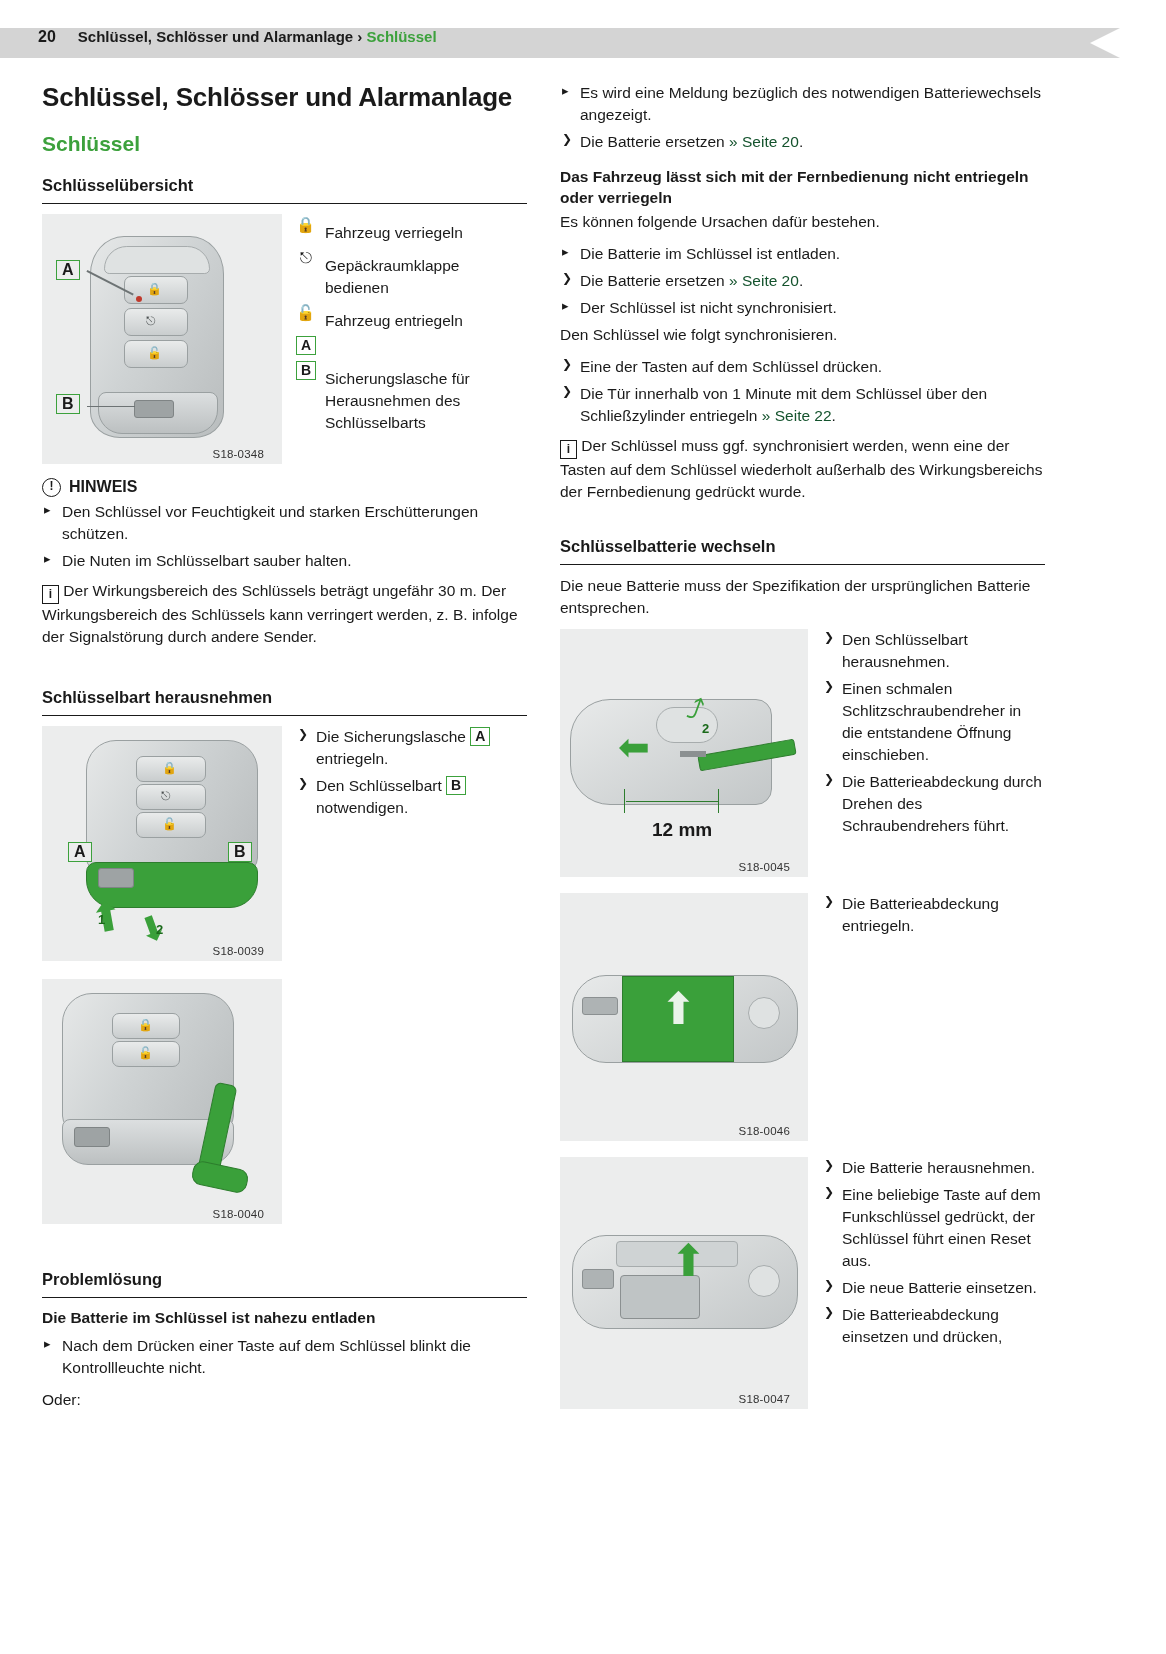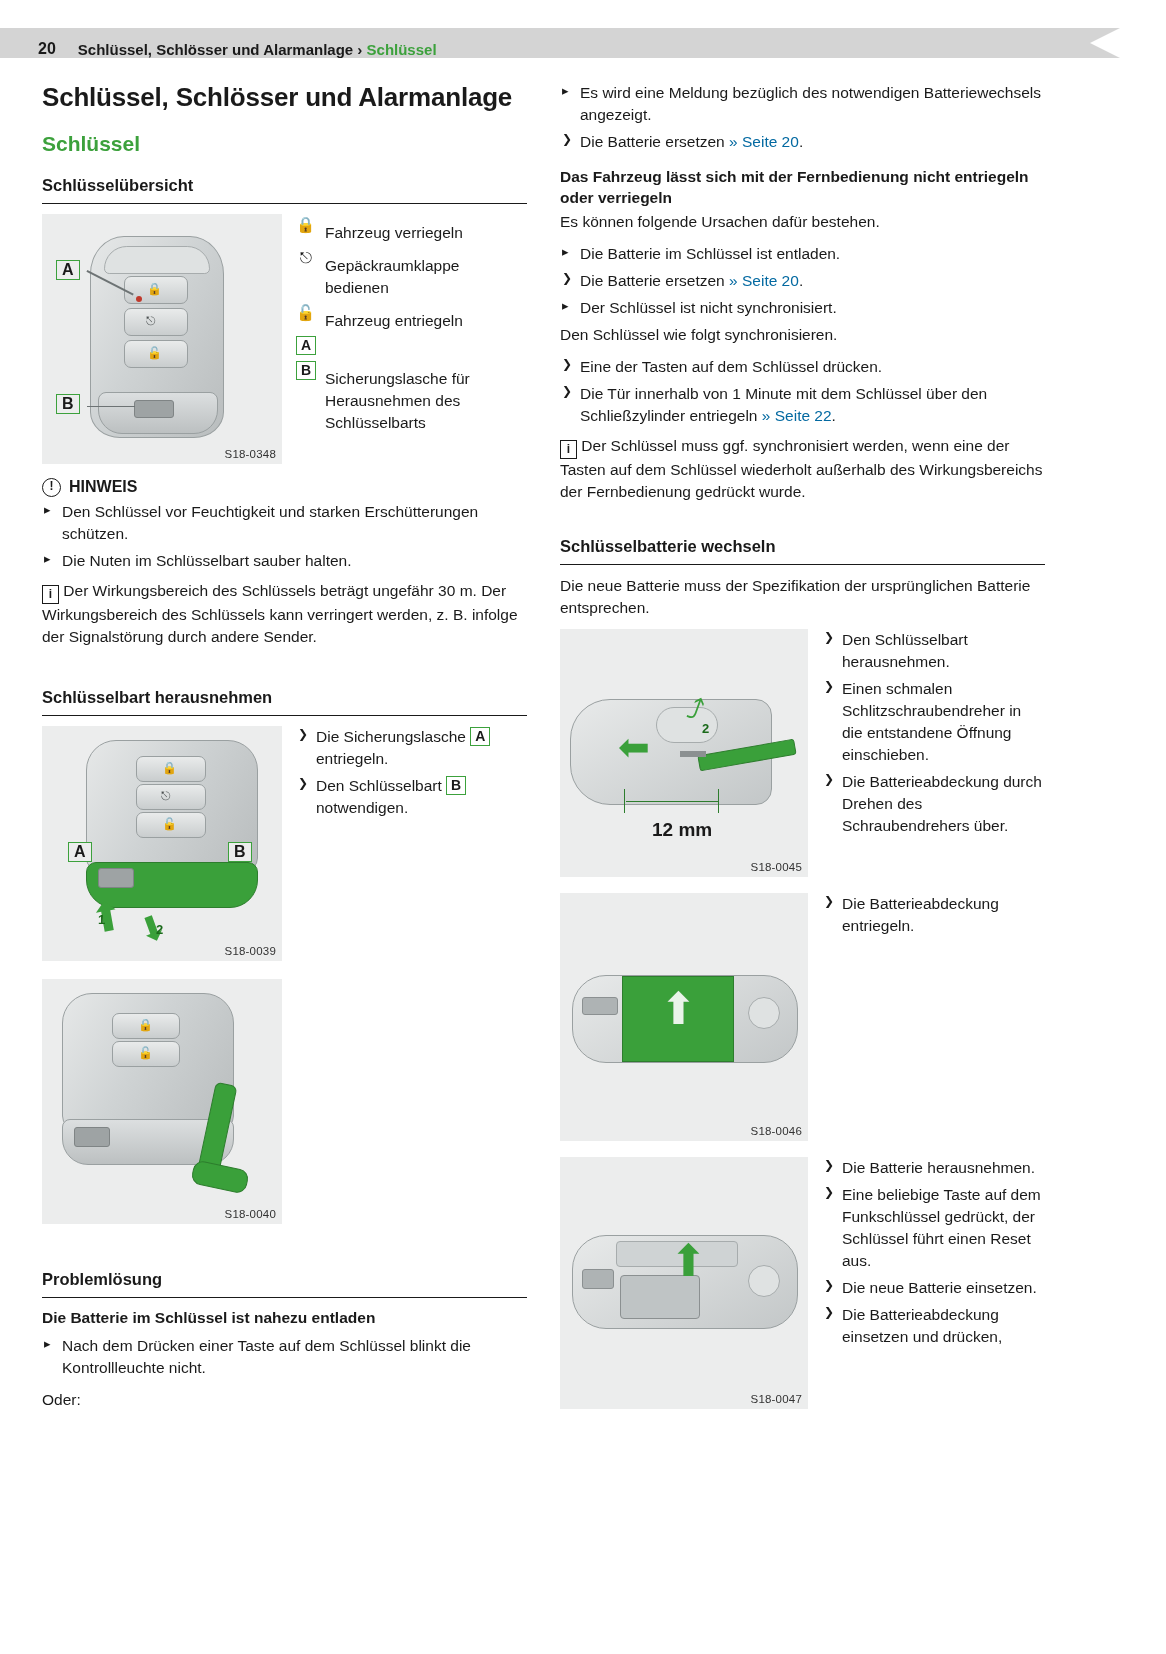--- a/index.html
+++ b/index.html
@@ -16,21 +16,21 @@
     width:1166px; height:1654px;
     box-sizing:border-box;
   }
   
   .header {
     position:absolute;
     top:28px; left:0;
     width:1090px; height:30px;
     background:#d4d4d4;
     display:flex;
-    align-items:flex-end;
+    align-items:flex-start;
   }
   .header:after{
     content:"";
     position:absolute;
     right:-30px; top:0;
     width:0; height:0;
     border-top:15px solid #d4d4d4;
     border-bottom:15px solid #d4d4d4;
     border-right:30px solid transparent;
   }
@@ -78,31 +78,31 @@
     font-size:15.5px;
     font-weight:bold;
     margin:0 0 2px 0;
     line-height:1.35;
   }
   p.body {
     font-size:15.5px;
     line-height:1.42;
     margin:0 0 10px 0;
   }
-  .green { color:#0369a1; }
+  .green { color:#14532d; }
 
   
   .figure{
     background:#eceded;
     position:relative;
     box-sizing:border-box;
   }
   .figcode{
     position:absolute;
-    right:6px; bottom:4px;
+    right:18px; bottom:4px;
     font-size:11.5px;
     color:#333;
     letter-spacing:0.2px;
   }
 
   
   ul.plain, ul.arrow, ul.tri { list-style:none; margin:0; padding:0; }
   ul.plain li, ul.arrow li, ul.tri li{
     position:relative;
     font-size:15.5px;
@@ -421,21 +421,21 @@
           <div style="position:absolute;left:66px;top:172px;width:92px;height:1.6px;background:#2d7d2d;"></div>
           <div style="position:absolute;left:64px;top:160px;width:1.4px;height:24px;background:#2d7d2d;"></div>
           <div style="position:absolute;left:158px;top:160px;width:1.4px;height:24px;background:#2d7d2d;"></div>
           <div class="mm-label" style="left:92px;top:190px;">12 mm</div>
           <div class="figcode">S18-0045</div>
         </div>
       </div>
       <ul class="arrow">
         <li>Den Schlüsselbart herausnehmen.</li>
         <li>Einen schmalen Schlitzschraubendreher in die entstandene Öffnung einschieben.</li>
-        <li>Die Batterieabdeckung durch Drehen des Schraubendrehers über.</li>
+        <li>Die Batterieabdeckung durch Drehen des Schraubendrehers führt.</li>
       </ul>
     </div>
 
     <div class="imgtext" style="margin-top:16px;">
       <div class="figure" style="width:248px;height:248px;flex:0 0 248px;">
         <div class="fob">
           <div style="position:absolute;left:12px;top:82px;width:224px;height:86px;background:linear-gradient(150deg,#e8eaea,#c3c7c8);border:1px solid #9aa0a1;border-radius:34px 34px 34px 34px;"></div>
           <div style="position:absolute;left:62px;top:83px;width:110px;height:84px;background:#3aa03a;border:1px solid #2d7d2d;"></div>
           <div style="position:absolute;left:22px;top:104px;width:34px;height:16px;background:#aeb3b4;border:1px solid #8b9091;border-radius:3px;"></div>
           <div style="position:absolute;left:188px;top:104px;width:30px;height:30px;background:#dfe2e2;border:1px solid #a7acad;border-radius:50%;"></div>

